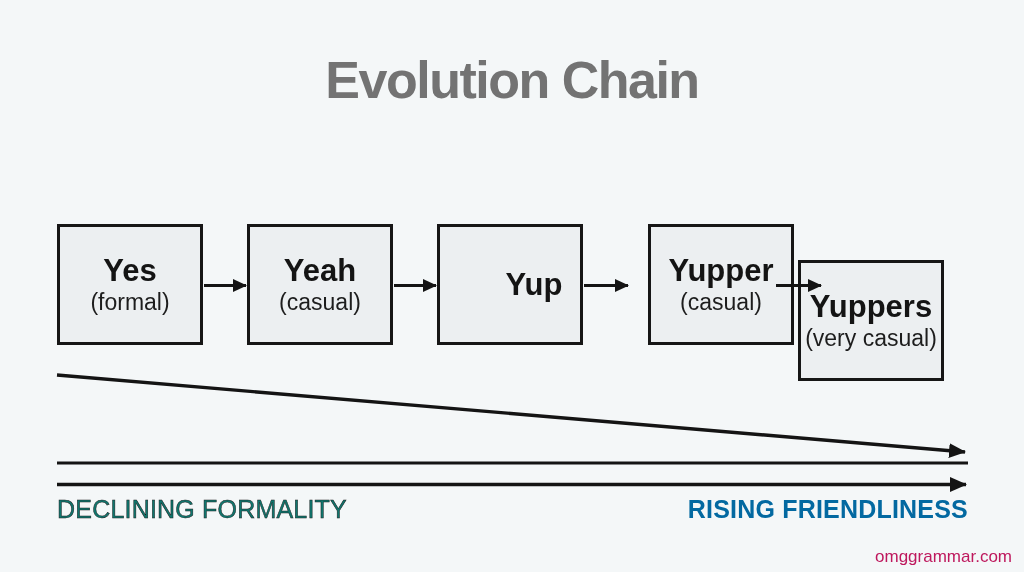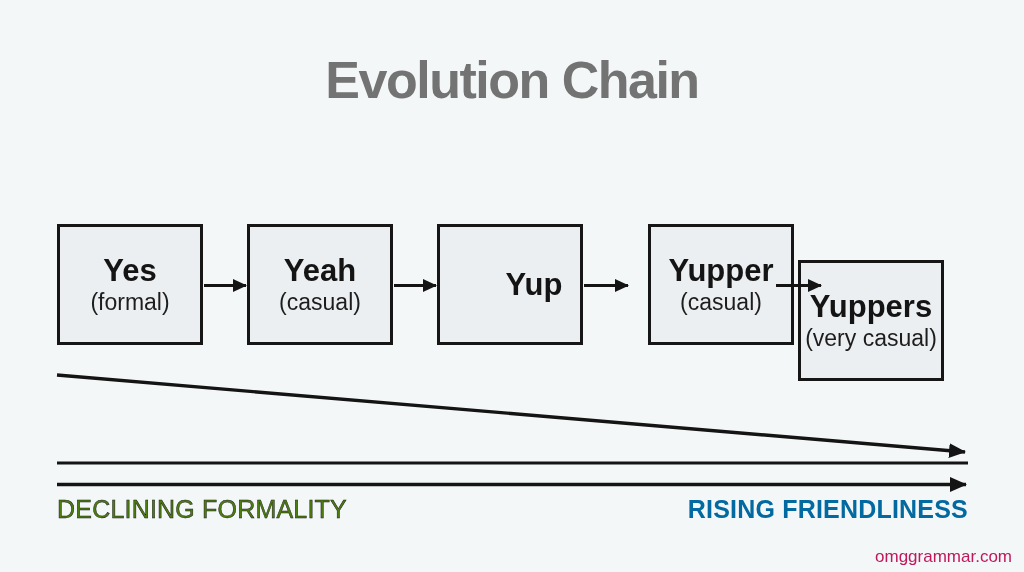--- a/index.html
+++ b/index.html
@@ -60,21 +60,21 @@
     width: 1024px;
     height: 572px;
     pointer-events: none;
   }
   .axis-label-left {
     position: absolute;
     left: 57px;
     top: 495px;
     font-size: 25px;
     letter-spacing: 0.2px;
-    color: #4d7c0f;
+    color: #0f766e;
     -webkit-text-stroke: 0.5px #1c1c1c;
   }
   .axis-label-right {
     position: absolute;
     right: 56px;
     top: 495px;
     font-size: 25px;
     font-weight: bold;
     letter-spacing: 0.2px;
     color: #0369a1;

